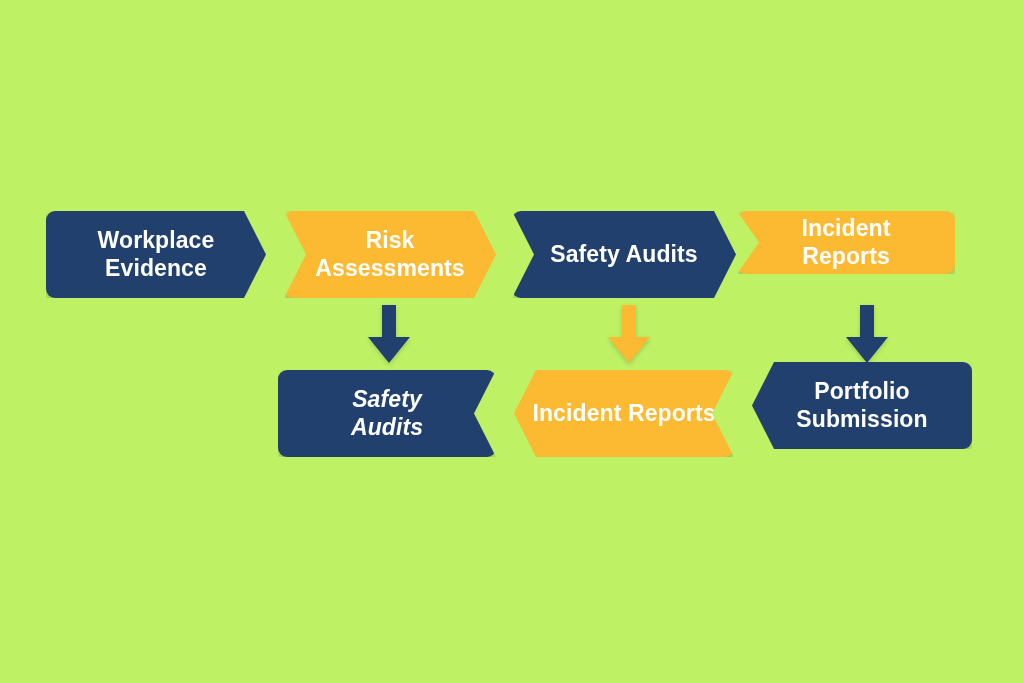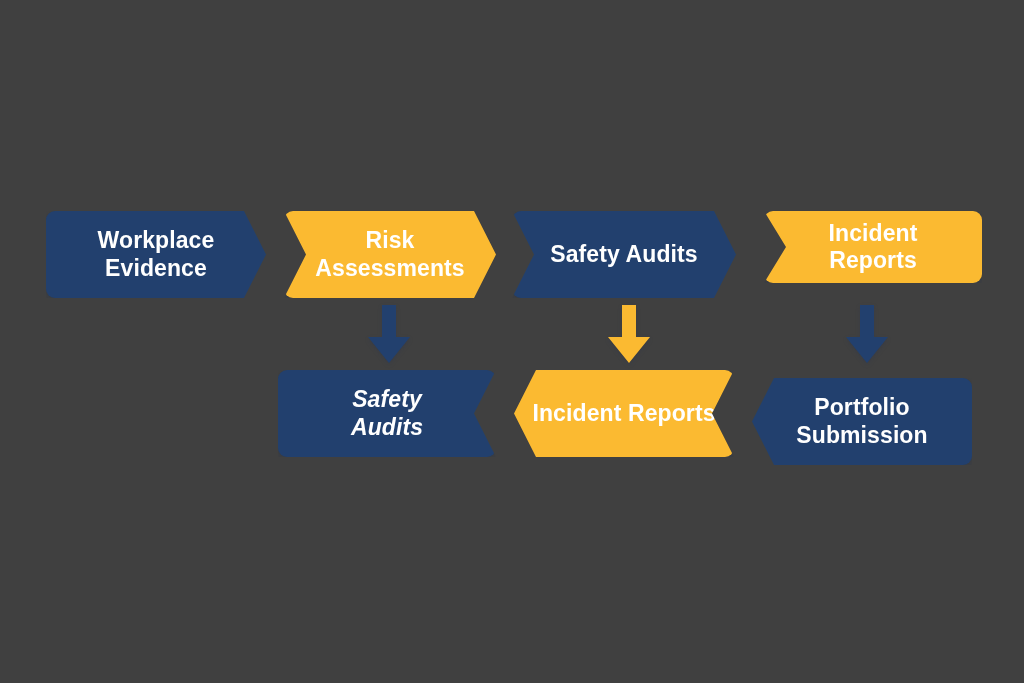--- a/index.html
+++ b/index.html
@@ -110,32 +110,32 @@
   
   .v-arrow {
     position: absolute;
     filter: drop-shadow(0 2px 2px rgba(30, 45, 80, 0.22));
   }
   .v-arrow svg { display: block; }
 </style>
 </head>
 <body>
 
-<div id="canvas" style="background: #404040;">
+<div id="canvas" style="background: #bef264;">
     <div class="flow-box navy dir-right head-only" style="left: 46px; top: 211px; width: 220px; height: 87px;"><span class="box-label">Workplace
 Evidence</span></div>
     <div class="flow-box amber dir-right notch-head" style="left: 284px; top: 211px; width: 212px; height: 87px;"><span class="box-label">Risk
 Assessments</span></div>
     <div class="flow-box navy dir-right notch-head" style="left: 512px; top: 211px; width: 224px; height: 87px;"><span class="box-label">Safety Audits</span></div>
-    <div class="flow-box amber dir-right notch-only" style="left: 764px; top: 211px; width: 218px; height: 72px;"><span class="box-label">Incident
+    <div class="flow-box amber dir-right notch-only" style="left: 737px; top: 211px; width: 218px; height: 63px;"><span class="box-label">Incident
 Reports</span></div>
     <div class="flow-box navy dir-left notch-only" style="left: 278px; top: 370px; width: 218px; height: 87px;"><span class="box-label">Safety
 Audits</span></div>
     <div class="flow-box amber dir-left notch-head" style="left: 514px; top: 370px; width: 220px; height: 87px;"><span class="box-label">Incident Reports</span></div>
-    <div class="flow-box navy dir-left head-only" style="left: 752px; top: 378px; width: 220px; height: 87px;"><span class="box-label">Portfolio
+    <div class="flow-box navy dir-left head-only" style="left: 752px; top: 362px; width: 220px; height: 87px;"><span class="box-label">Portfolio
 Submission</span></div>
     <div class="v-arrow" style="left: 368px; top: 305px; width: 42px; height: 58px;">
       <svg width="42" height="58" viewBox="0 0 42 58">
         <path d="M14 0 H28 V32 H42 L21 58 L0 32 H14 Z" fill="#22406E"></path>
       </svg>
     </div>
     <div class="v-arrow" style="left: 608px; top: 305px; width: 42px; height: 58px;">
       <svg width="42" height="58" viewBox="0 0 42 58">
         <path d="M14 0 H28 V32 H42 L21 58 L0 32 H14 Z" fill="#FBBA31"></path>
       </svg>

